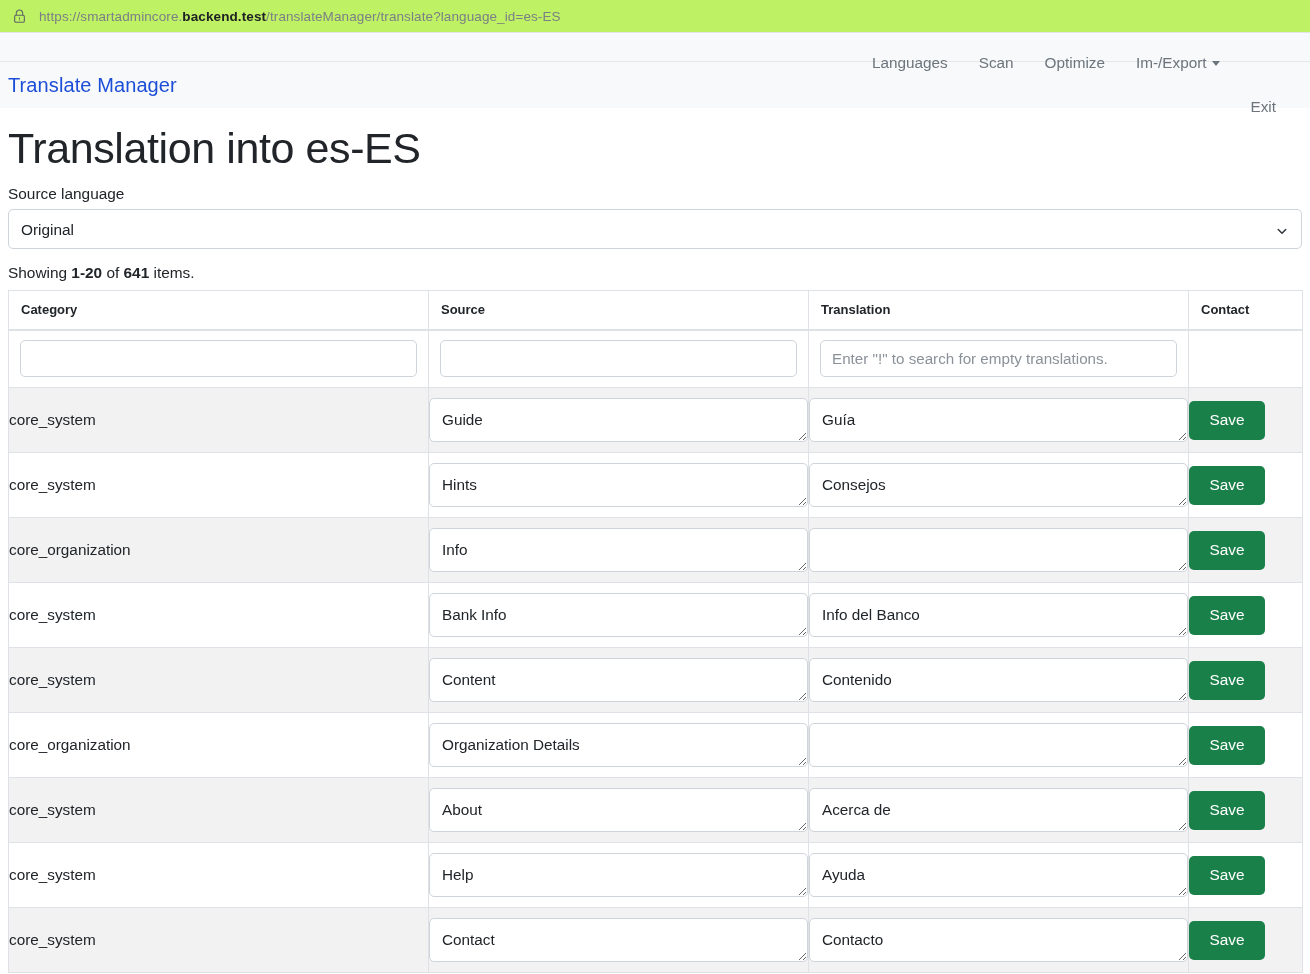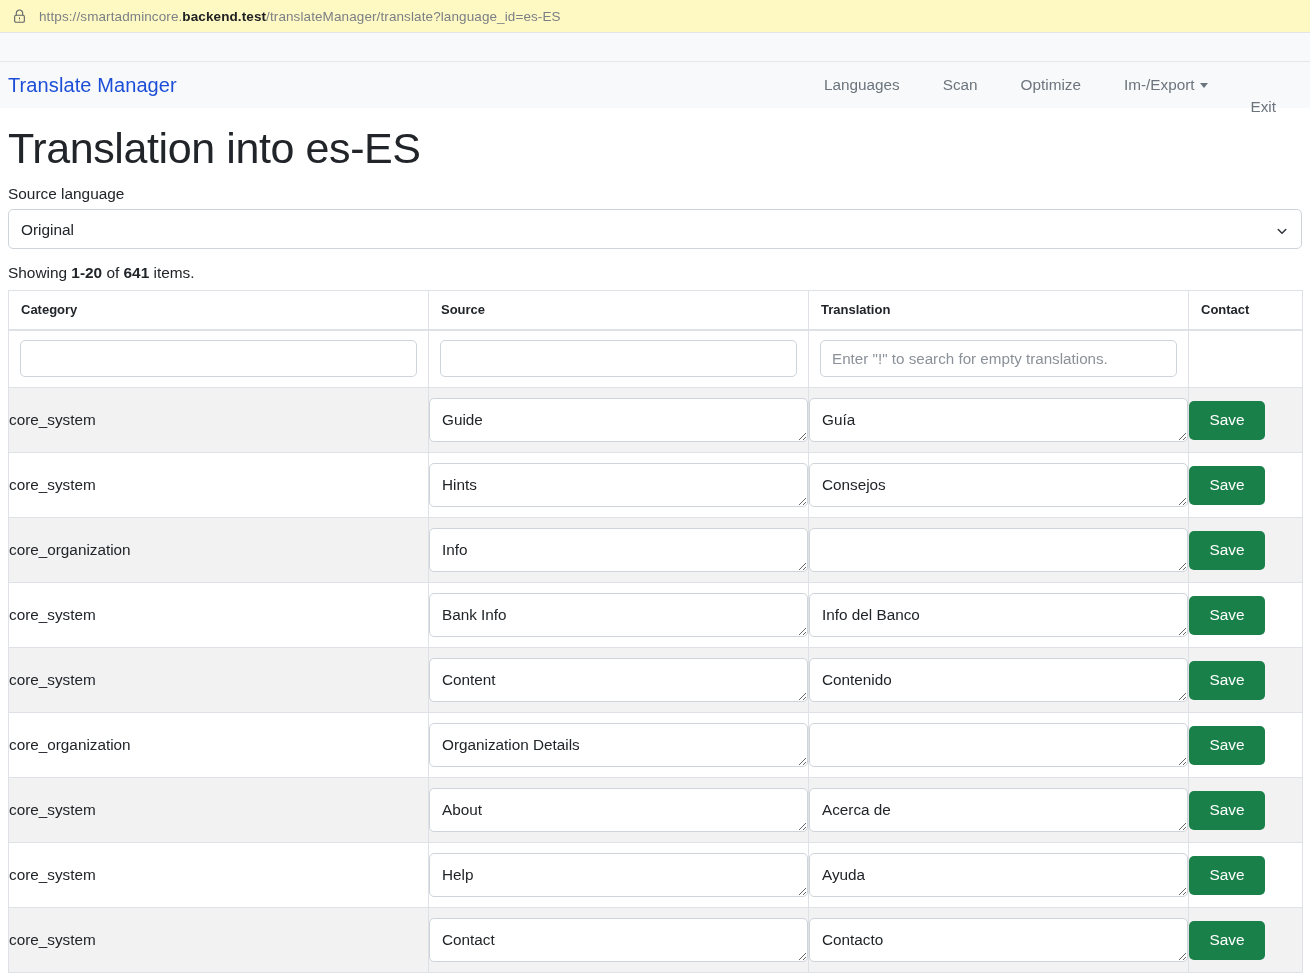--- a/index.html
+++ b/index.html
@@ -8,21 +8,21 @@
     width: 1310px; height: 974px;
     overflow: hidden;
     background: #ffffff;
     font-family: "Liberation Sans", sans-serif;
     color: #212529;
   }
 
   
   .browser-bar {
     height: 33px;
-    background: #fef9c3;
+    background: #bef264;
     display: flex;
     align-items: center;
     padding: 0 0 0 10px;
     border-bottom: 1px solid #e3e4e8;
   }
   .lock-icon {
     width: 18px; height: 18px;
     flex: 0 0 18px;
     margin-right: 11px;
     display: flex; align-items: center; justify-content: center;
@@ -58,22 +58,22 @@
   }
   .brand {
     font-size: 20px;
     color: #1d4ed8;
     font-weight: 400;
     letter-spacing: 0.1px;
     white-space: nowrap;
   }
   .navlinks {
     display: flex;
-    align-items: center;
-    gap: 13px;
+    align-items: flex-start;
+    gap: 1px;
   }
   .navlink {
     font-size: 15.3px;
     color: #6c757d;
     padding: 2px 15px;
     white-space: nowrap;
     cursor: pointer;
     text-decoration: none;
   }
   .navlink:last-child { padding-right: 0; margin-top: 44px; }

